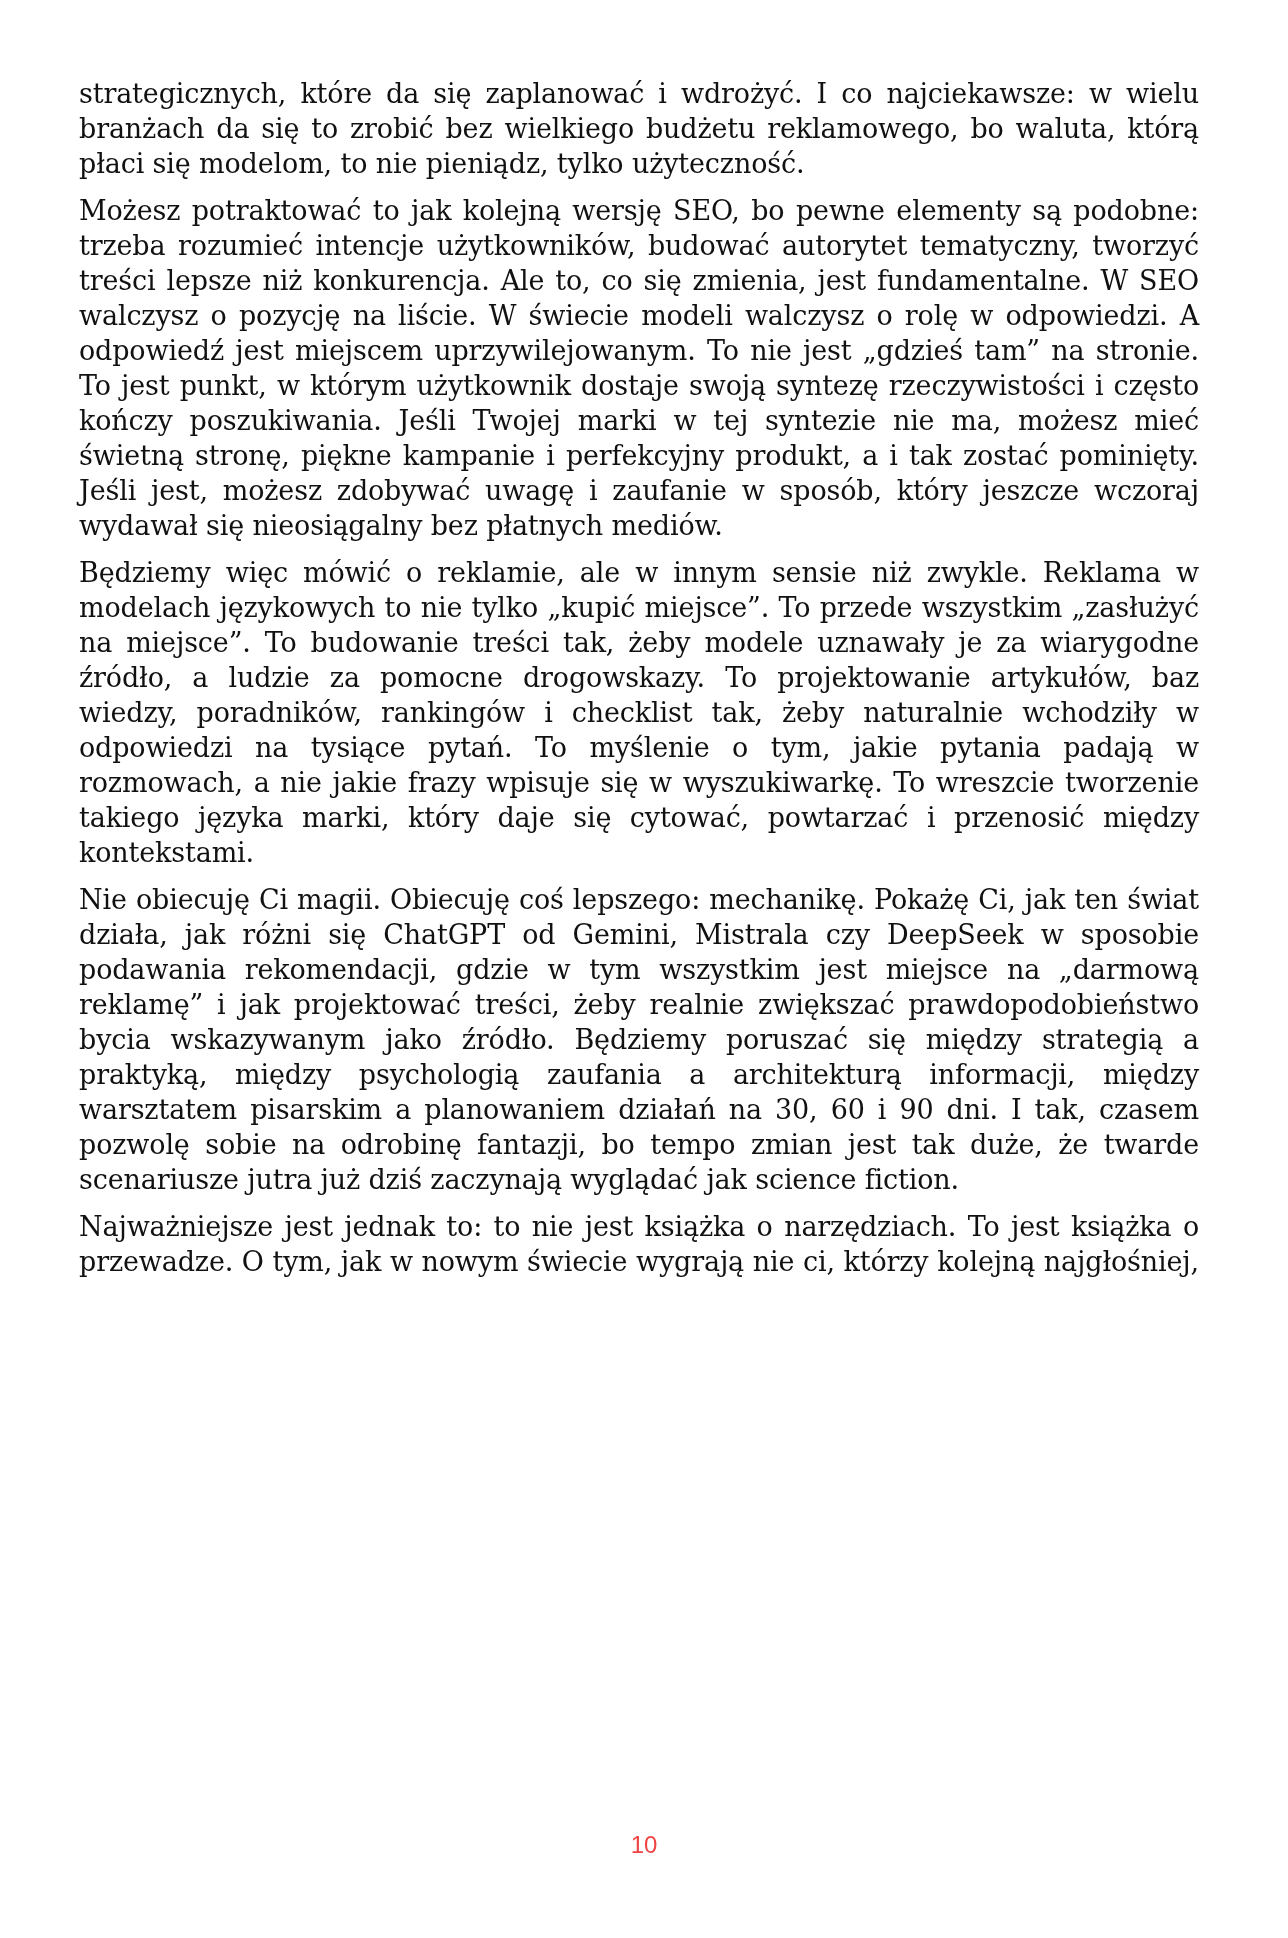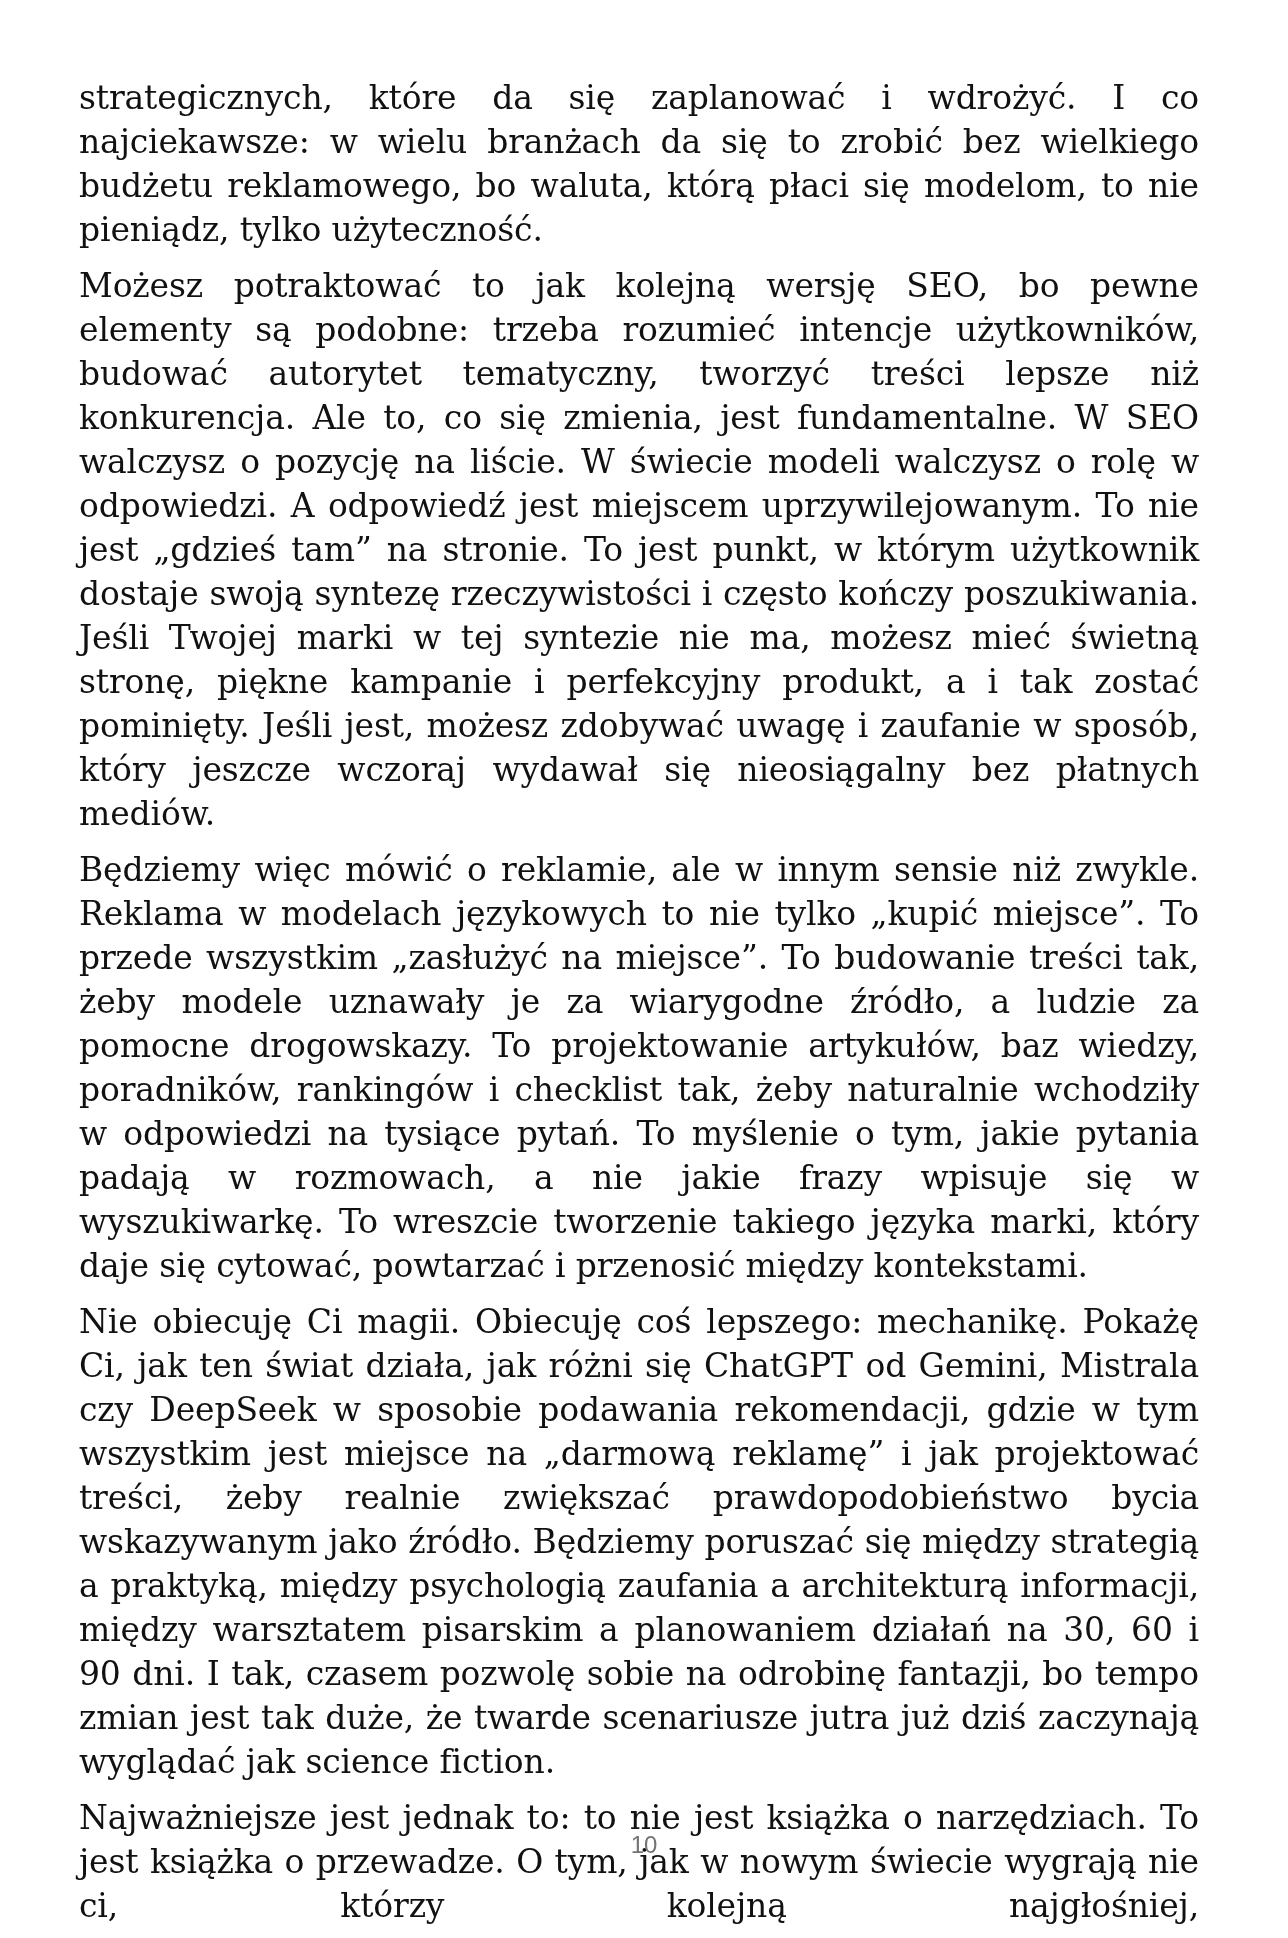--- a/index.html
+++ b/index.html
@@ -15,41 +15,41 @@
     color: #111111;
   }
   .page {
     position: absolute;
     left: 79px;
     top: 76px;
     width: 1120px;
   }
   .para {
     font-family: "DejaVu Serif", "Liberation Serif", serif;
-    font-size: 33px;
-    line-height: 44px;
+    font-size: 27px;
+    line-height: 35px;
     text-align: justify;
     text-align-last: left;
     margin: 0 0 12px 0;
     letter-spacing: -0.15px;
     word-spacing: 0px;
   }
   .para.last-open {
     text-align-last: justify;
   }
   .page-number {
     position: absolute;
     left: 0;
     width: 1288px;
     top: 1830px;
     text-align: center;
     font-family: "Liberation Sans", "DejaVu Sans", sans-serif;
     font-size: 24px;
     line-height: 30px;
-    color: #737373;
+    color: #ef4444;
   }
 </style>
 </head>
 <body>
 
 <div class="page">
   <p class="para">strategicznych, które da się zaplanować i wdrożyć. I co najciekawsze: w wielu branżach da się to zrobić bez wielkiego budżetu reklamowego, bo waluta, którą płaci się modelom, to nie pieniądz, tylko użyteczność.</p>
   <p class="para">Możesz potraktować to jak kolejną wersję SEO, bo pewne elementy są podobne: trzeba rozumieć intencje użytkowników, budować autorytet tematyczny, tworzyć treści lepsze niż konkurencja. Ale to, co się zmienia, jest fundamentalne. W SEO walczysz o pozycję na liście. W świecie modeli walczysz o rolę w odpowiedzi. A odpowiedź jest miejscem uprzywilejowanym. To nie jest „gdzieś tam” na stronie. To jest punkt, w którym użytkownik dostaje swoją syntezę rzeczywistości i często kończy poszukiwania. Jeśli Twojej marki w tej syntezie nie ma, możesz mieć świetną stronę, piękne kampanie i perfekcyjny produkt, a i tak zostać pominięty. Jeśli jest, możesz zdobywać uwagę i zaufanie w sposób, który jeszcze wczoraj wydawał się nieosiągalny bez płatnych mediów.</p>
   <p class="para">Będziemy więc mówić o reklamie, ale w innym sensie niż zwykle. Reklama w modelach językowych to nie tylko „kupić miejsce”. To przede wszystkim „zasłużyć na miejsce”. To budowanie treści tak, żeby modele uznawały je za wiarygodne źródło, a ludzie za pomocne drogowskazy. To projektowanie artykułów, baz wiedzy, poradników, rankingów i checklist tak, żeby naturalnie wchodziły w odpowiedzi na tysiące pytań. To myślenie o tym, jakie pytania padają w rozmowach, a nie jakie frazy wpisuje się w wyszukiwarkę. To wreszcie tworzenie takiego języka marki, który daje się cytować, powtarzać i przenosić między kontekstami.</p>
   <p class="para">Nie obiecuję Ci magii. Obiecuję coś lepszego: mechanikę. Pokażę Ci, jak ten świat działa, jak różni się ChatGPT od Gemini, Mistrala czy DeepSeek w sposobie podawania rekomendacji, gdzie w tym wszystkim jest miejsce na „darmową reklamę” i jak projektować treści, żeby realnie zwiększać prawdopodobieństwo bycia wskazywanym jako źródło. Będziemy poruszać się między strategią a praktyką, między psychologią zaufania a architekturą informacji, między warsztatem pisarskim a planowaniem działań na 30, 60 i 90 dni. I tak, czasem pozwolę sobie na odrobinę fantazji, bo tempo zmian jest tak duże, że twarde scenariusze jutra już dziś zaczynają wyglądać jak science fiction.</p>

